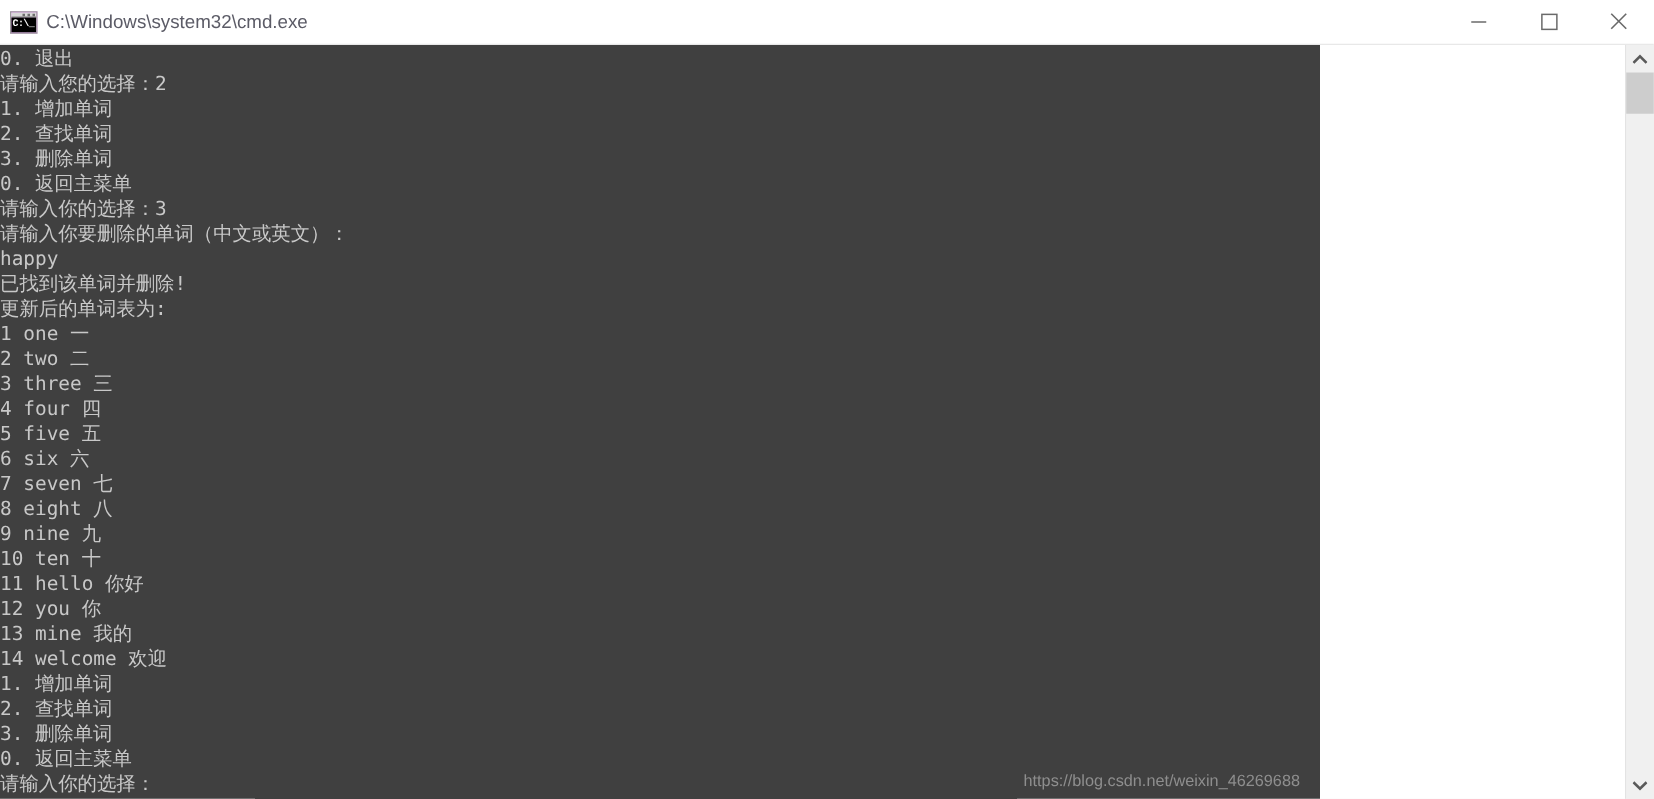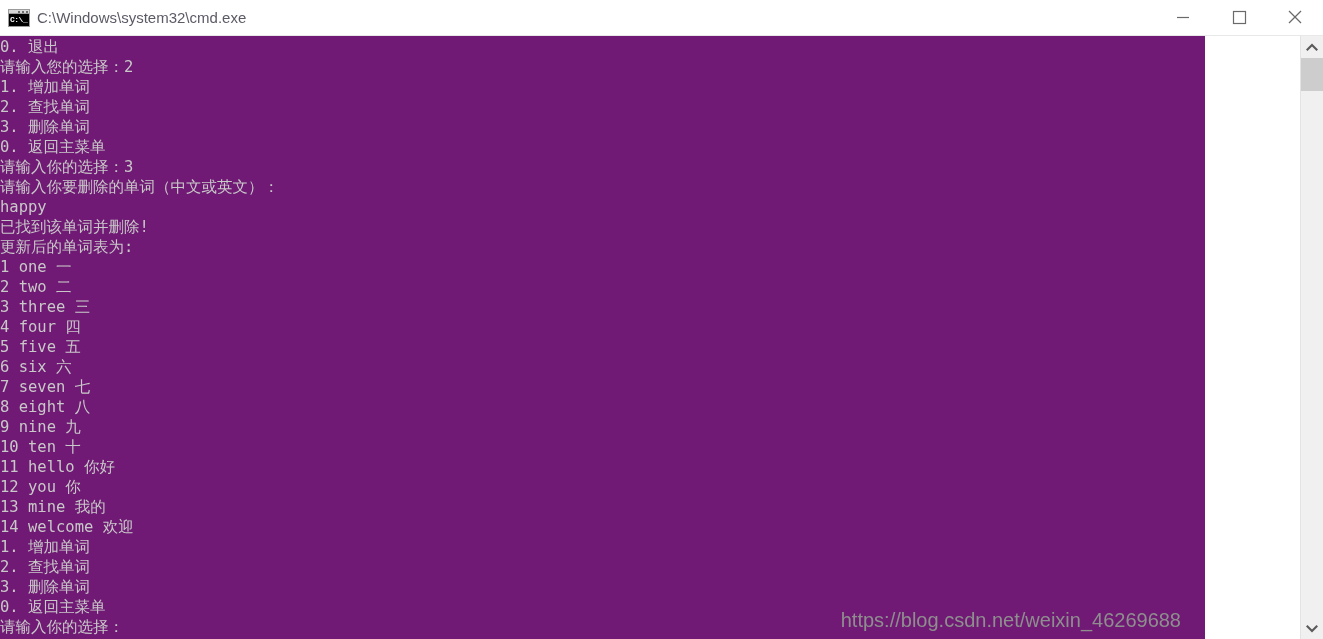--- a/index.html
+++ b/index.html
@@ -106,42 +106,42 @@
     justify-content: center;
     cursor: default;
   }
   .tbtn svg { display: block; }
 
   
   #terminal {
     position: absolute;
     left: 0;
     top: 36px;
-    width: 1205px;
+    width: 1056px;
     height: 603px;
-    background: #701a75;
+    background: #404040;
     overflow: hidden;
   }
   #console-text {
     margin: 0;
     padding: 1px 0 0 0;
     color: #c8c8c8;
     font-family: "DejaVu Sans Mono", "Liberation Mono", monospace;
     font-size: 15.5px;
     line-height: 20px;
     white-space: pre;
     letter-spacing: 0px;
   }
 
   #watermark {
     position: absolute;
-    right: 24px;
+    right: 16px;
     bottom: 7px;
     color: #8e8e8e;
-    font-size: 20px;
+    font-size: 13px;
     font-family: "Liberation Sans", sans-serif;
     white-space: nowrap;
     pointer-events: none;
     margin-top: 31px;
   }
 
   
   #scrollbar {
     position: absolute;
     left: 1300px;

